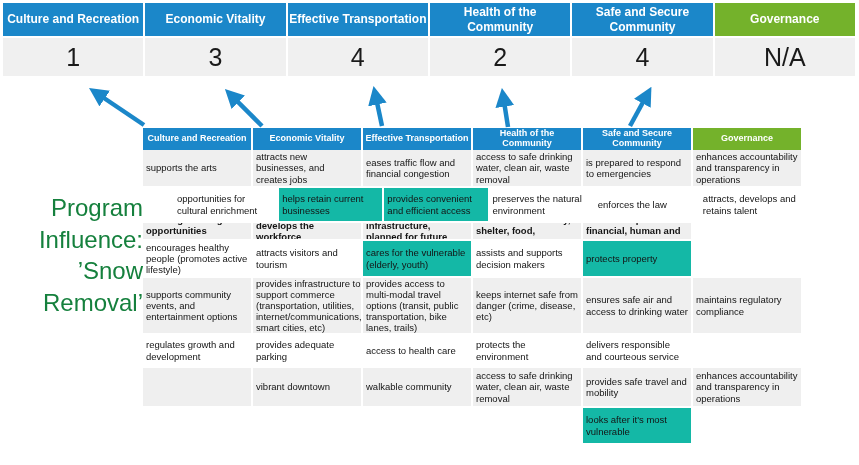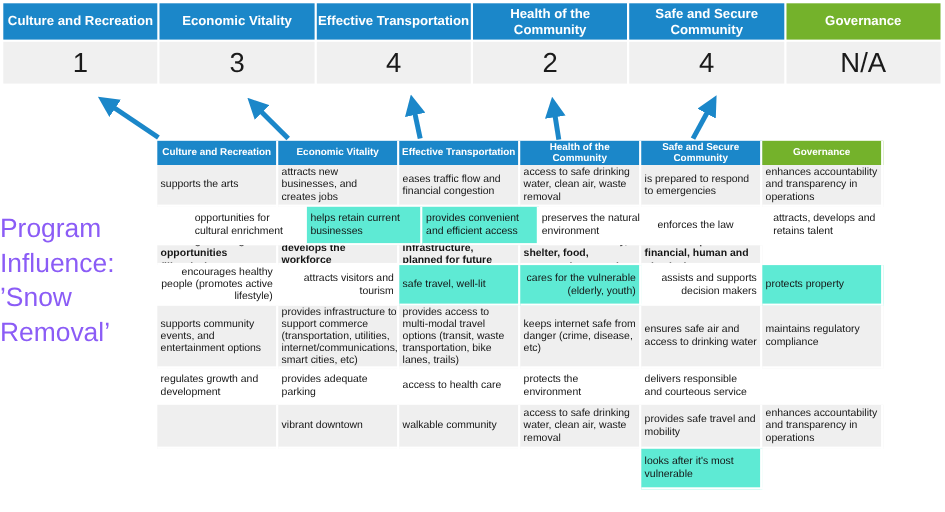--- a/index.html
+++ b/index.html
@@ -17,40 +17,40 @@
   .sb-score-row{position:absolute;left:3px;top:38px;width:852px;height:38px;display:flex;gap:2px;}
   .sb-score{
     flex:1;background:#F0F0F0;color:#1a1a1a;font-size:25px;
     display:flex;align-items:center;justify-content:center;
   }
   
   .arrow-layer{position:absolute;left:0;top:0;width:859px;height:465px;pointer-events:none;}
   
   .program-label{
     position:absolute;left:0;top:192px;width:143px;
-    font-size:24px;line-height:1.32;color:#8b5cf6;text-align:left;
+    font-size:24px;line-height:1.32;color:#15803d;text-align:right;
   }
   
   .matrix{position:absolute;left:143px;top:128px;width:662px;}
   .m-head-row{display:flex;height:22px;}
   .m-head{
     box-sizing:border-box;width:110px;height:22px;background:#1B87C9;color:#ffffff;
     font-size:9px;font-weight:bold;display:flex;align-items:center;justify-content:center;
     text-align:center;line-height:1.1;border-right:2px solid #ffffff;padding:0 1px;overflow:hidden;
   }
   .m-head.green{background:#74B22B;}
   .m-row{display:flex;}
   .m-cell{
     box-sizing:border-box;width:110px;background:#ffffff;color:#141414;
     font-size:9.5px;line-height:1.18;display:flex;align-items:center;
     border-right:2px solid #ffffff;border-bottom:2px solid #ffffff;
     padding:1px 3px;overflow:hidden;
   }
   .m-row.odd .m-cell{background:#EFEFEF;}
-  .m-cell.hl{background:#5eead4;}
+  .m-cell.hl{background:#14b8a6;}
 </style>
 </head>
 <body>
 
 <div class="stage">
 
   <div class="sb-head-row">
     <div class="sb-head">Culture and Recreation</div>
     <div class="sb-head">Economic Vitality</div>
     <div class="sb-head">Effective Transportation</div>
@@ -143,49 +143,46 @@
           <div class="m-cell">
             <span>well-maintained infrastructure, planned for future development</span>
           </div>
           <div class="m-cell hl">
             <span>basic needs – safety, shelter, food, opportunity to work</span>
           </div>
           <div class="m-cell">
             <span>stewardship of financial, human and physical resources</span>
           </div>
         </div>
-        <div class="m-row" style="height: 37px; text-align: right;">
+        <div class="m-row" style="height: 37px;">
           <div class="m-cell">
             <span>encourages healthy people (promotes active lifestyle)</span>
           </div>
           <div class="m-cell">
             <span>attracts visitors and tourism</span>
           </div>
           <div class="m-cell hl">
-            <span>safe travel, well-lit</span>
-          </div>
-          <div class="m-cell hl">
             <span>cares for the vulnerable (elderly, youth)</span>
           </div>
           <div class="m-cell">
             <span>assists and supports decision makers</span>
           </div>
           <div class="m-cell hl">
             <span>protects property</span>
           </div>
         </div>
         <div class="m-row odd" style="height: 57px;">
           <div class="m-cell">
             <span>supports community events, and entertainment options</span>
           </div>
           <div class="m-cell hl">
             <span>provides infrastructure to support commerce (transportation, utilities, internet/communications, smart cities, etc)</span>
           </div>
           <div class="m-cell hl">
-            <span>provides access to multi-modal travel options (transit, waste transportation, bike lanes, trails)</span>
+            <span>provides access to multi-modal travel options (transit, public transportation, bike lanes, trails)</span>
           </div>
           <div class="m-cell hl">
             <span>keeps internet safe from danger (crime, disease, etc)</span>
           </div>
           <div class="m-cell">
             <span>ensures safe air and access to drinking water</span>
           </div>
           <div class="m-cell">
             <span>maintains regulatory compliance</span>
           </div>

